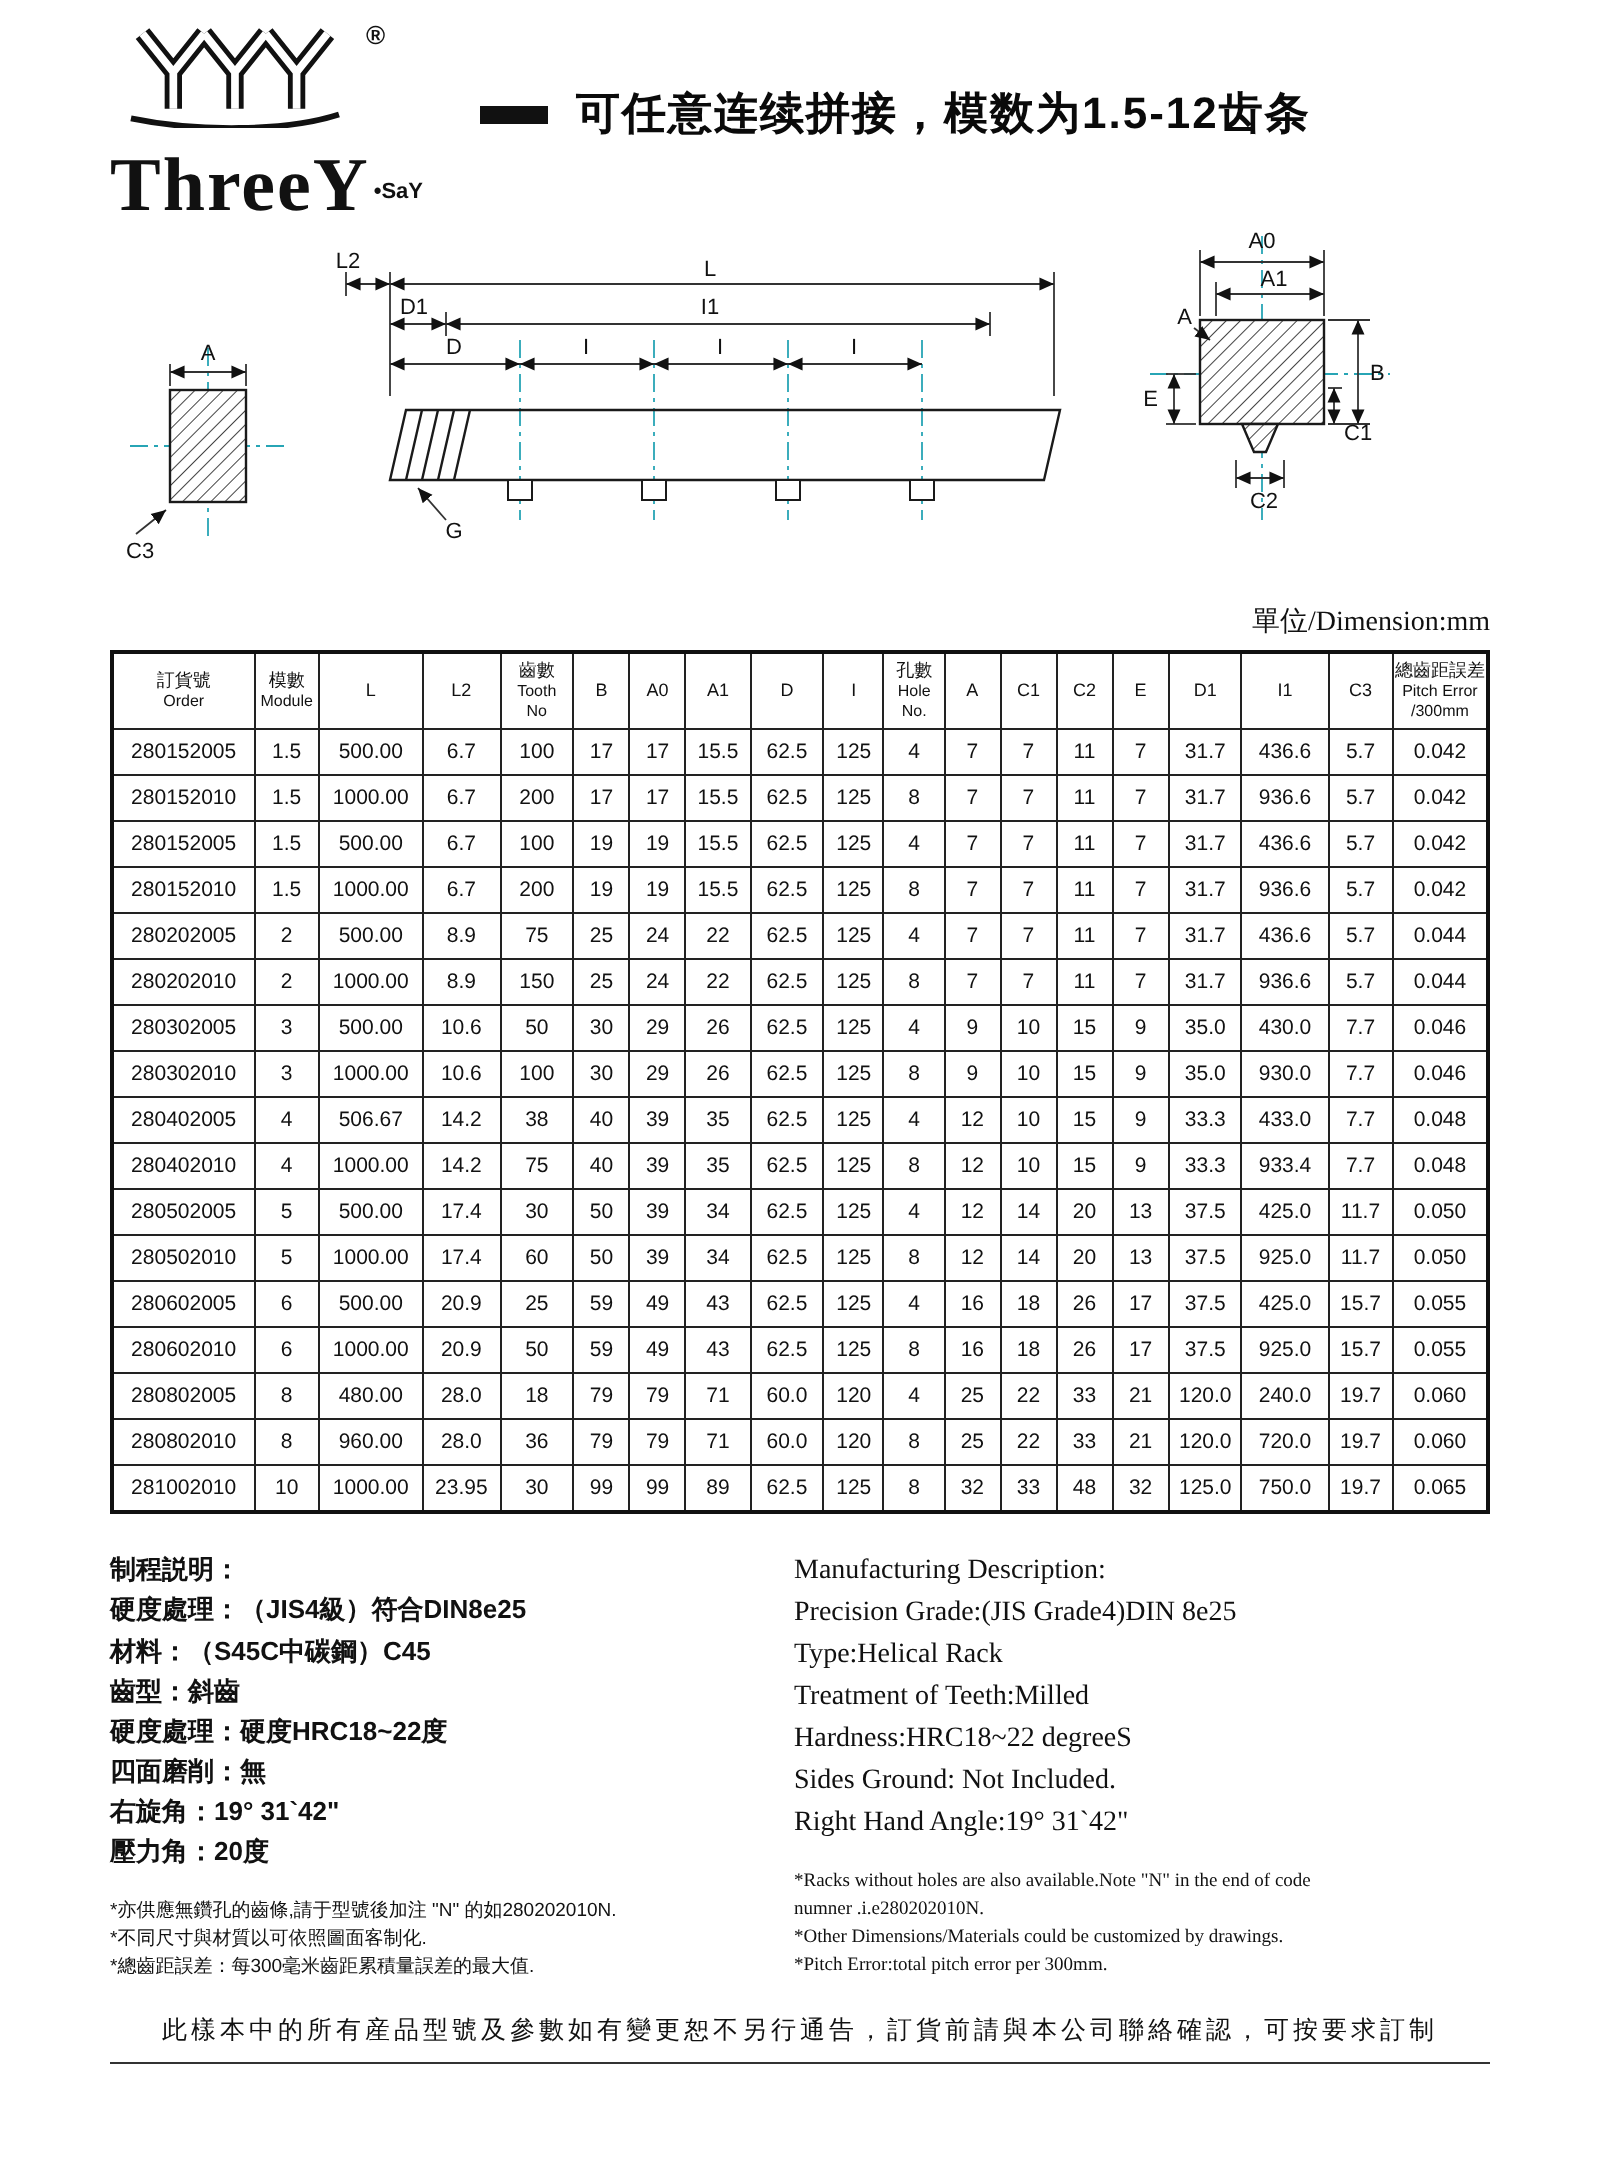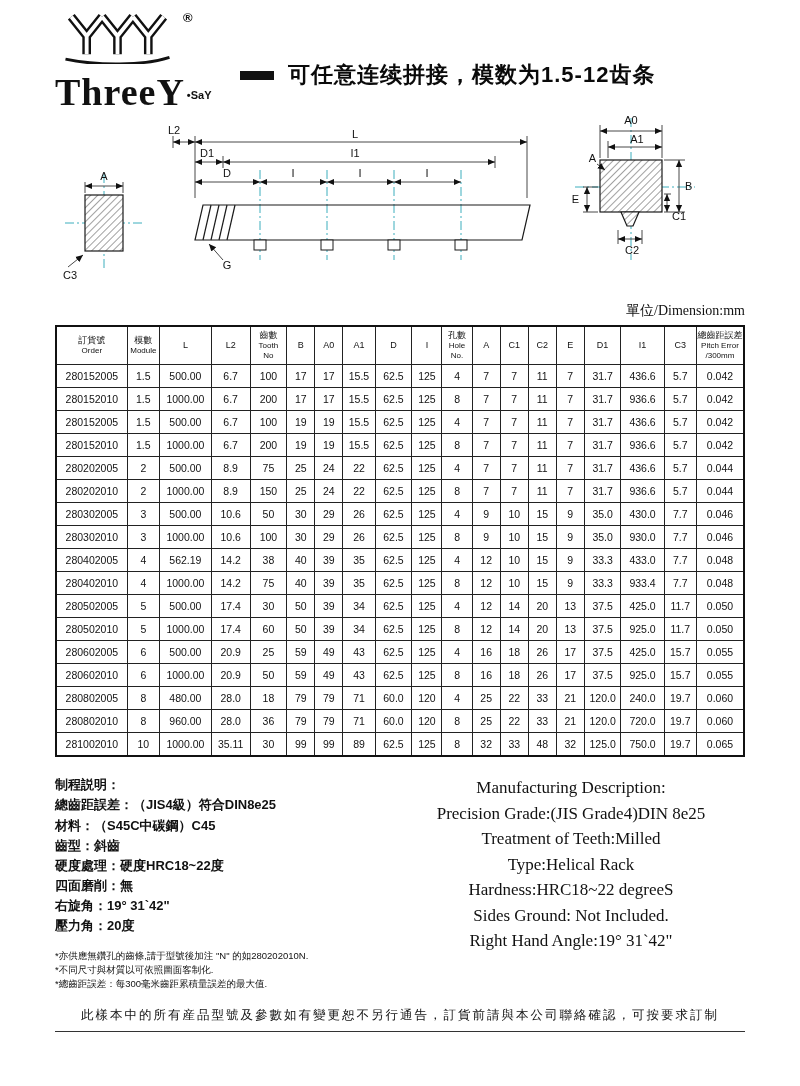--- a/index.html
+++ b/index.html
@@ -7,21 +7,21 @@
   body { width:800px; height:1086px; overflow:hidden; font-family:"Liberation Sans",sans-serif; color:#111; }
   .page { position:relative; width:800px; height:1086px; padding:12px 55px 0 55px; }
 
   
   .hdr { display:flex; align-items:flex-start; height:92px; }
   .logo { position:relative; width:185px; flex:0 0 185px; }
   .reg { position:absolute; left:128px; top:-2px; font-size:13px; font-weight:bold; }
   .brandline { margin-top:2px; white-space:nowrap; }
   .brand { font-family:"Liberation Serif",serif; font-weight:bold; font-size:38px; letter-spacing:1px; }
   .brandsuffix { font-size:11px; font-weight:bold; vertical-align:6px; margin-left:2px;margin-top:43px; }
-  .tagrow { display:flex; align-items:center; margin-top:48px; }
+  .tagrow { display:flex; align-items:center; margin-top:30px; }
   .hdash { display:inline-block; width:34px; height:9px; background:#111; margin-right:14px; }
   .tagline { font-size:22px; font-weight:bold; letter-spacing:1px; color:#0a0a0a; }
 
   
   .drawing { margin-top:6px; }
   .drawing svg { display:block; }
   .lbl { font-family:"Liberation Sans",sans-serif; font-size:11px; fill:#111; }
   .ln { stroke:#1a1a1a; stroke-width:1.2; fill:none; }
   .thin { stroke:#333; stroke-width:0.9; fill:none; }
   .cl { stroke:#27a5b5; stroke-width:0.9; fill:none; stroke-dasharray:9 3 2 3; }
@@ -43,21 +43,21 @@
   th:nth-child(10){width:28px} th:nth-child(11){width:28px} th:nth-child(12){width:26px}
   th:nth-child(13){width:26px} th:nth-child(14){width:26px} th:nth-child(15){width:26px}
   th:nth-child(16){width:34px} th:nth-child(17){width:40px} th:nth-child(18){width:30px}
   th:nth-child(19){width:44px}
 
   
   .specs { display:flex; margin-top:18px; gap:12px; }
   .specs .col { flex:1 1 0; }
   .specs .col.cn { flex:0 0 330px; }
   .cnh, [data-name="specs-cn-lines"] > div { font-weight:bold; font-size:13px; line-height:1.55; }
-  .enh, [data-name="specs-en-lines"] > div { font-family:"Liberation Serif",serif; font-size:17px; line-height:1.5;text-align:center; }
+  .enh, [data-name="specs-en-lines"] > div { font-family:"Liberation Serif",serif; font-size:14px; line-height:1.5; }
   .notes { margin-top:13px; }
   .notes > div { font-size:9.5px; line-height:1.45; }
   .ennotes > div { font-family:"Liberation Serif",serif; white-space:pre-line; }
 
   
   .foot { margin-top:16px; text-align:center; font-size:12.5px; letter-spacing:2px;
           padding-bottom:7px; border-bottom:1.5px solid #333; }
 </style>
 </head>
 <body>
@@ -435,21 +435,21 @@
           <td data-name="table-cell">15</td>
           <td data-name="table-cell">9</td>
           <td data-name="table-cell">35.0</td>
           <td data-name="table-cell">930.0</td>
           <td data-name="table-cell">7.7</td>
           <td data-name="table-cell">0.046</td>
         </tr>
         <tr data-name="table-row">
           <td data-name="table-cell">280402005</td>
           <td data-name="table-cell">4</td>
-          <td data-name="table-cell">562.19</td>
+          <td data-name="table-cell">506.67</td>
           <td data-name="table-cell">14.2</td>
           <td data-name="table-cell">38</td>
           <td data-name="table-cell">40</td>
           <td data-name="table-cell">39</td>
           <td data-name="table-cell">35</td>
           <td data-name="table-cell">62.5</td>
           <td data-name="table-cell">125</td>
           <td data-name="table-cell">4</td>
           <td data-name="table-cell">12</td>
           <td data-name="table-cell">10</td>
@@ -604,21 +604,21 @@
           <td data-name="table-cell">21</td>
           <td data-name="table-cell">120.0</td>
           <td data-name="table-cell">720.0</td>
           <td data-name="table-cell">19.7</td>
           <td data-name="table-cell">0.060</td>
         </tr>
         <tr data-name="table-row">
           <td data-name="table-cell">281002010</td>
           <td data-name="table-cell">10</td>
           <td data-name="table-cell">1000.00</td>
-          <td data-name="table-cell">35.11</td>
+          <td data-name="table-cell">23.95</td>
           <td data-name="table-cell">30</td>
           <td data-name="table-cell">99</td>
           <td data-name="table-cell">99</td>
           <td data-name="table-cell">89</td>
           <td data-name="table-cell">62.5</td>
           <td data-name="table-cell">125</td>
           <td data-name="table-cell">8</td>
           <td data-name="table-cell">32</td>
           <td data-name="table-cell">33</td>
           <td data-name="table-cell">48</td>
@@ -628,42 +628,48 @@
           <td data-name="table-cell">19.7</td>
           <td data-name="table-cell">0.065</td>
         </tr>
       </tbody>
   </table>
 
   <section class="specs" data-name="specs-section">
     <div class="col cn" data-name="specs-cn">
       <div class="cnh" data-name="specs-cn-heading">制程説明：</div>
       <div data-name="specs-cn-lines">
-          <div data-name="text-line">總齒距誤差：（JIS4級）符合DIN8e25</div>
+          <div data-name="text-line">硬度處理：（JIS4級）符合DIN8e25</div>
           <div data-name="text-line">材料：（S45C中碳鋼）C45</div>
           <div data-name="text-line">齒型：斜齒</div>
           <div data-name="text-line">硬度處理：硬度HRC18~22度</div>
           <div data-name="text-line">四面磨削：無</div>
           <div data-name="text-line">右旋角：19° 31`42"</div>
           <div data-name="text-line">壓力角：20度</div>
         </div>
       <div class="notes" data-name="notes-cn-lines">
           <div data-name="text-line">*亦供應無鑽孔的齒條,請于型號後加注 "N" 的如280202010N.</div>
           <div data-name="text-line">*不同尺寸與材質以可依照圖面客制化.</div>
           <div data-name="text-line">*總齒距誤差：每300毫米齒距累積量誤差的最大值.</div>
         </div>
     </div>
     <div class="col en" data-name="specs-en">
       <div class="enh" data-name="specs-en-heading">Manufacturing Description:</div>
       <div data-name="specs-en-lines">
           <div data-name="text-line">Precision Grade:(JIS Grade4)DIN 8e25</div>
+          <div data-name="text-line">Type:Helical Rack</div>
           <div data-name="text-line">Treatment of Teeth:Milled</div>
-          <div data-name="text-line">Type:Helical Rack</div>
           <div data-name="text-line">Hardness:HRC18~22 degreeS</div>
           <div data-name="text-line">Sides Ground: Not Included.</div>
           <div data-name="text-line">Right Hand Angle:19° 31`42"</div>
         </div>
+      <div class="notes ennotes" data-name="notes-en-lines">
+          <div data-name="text-line">*Racks without holes are also available.Note "N" in the end of code
+  numner .i.e280202010N.</div>
+          <div data-name="text-line">*Other Dimensions/Materials could be customized by drawings.</div>
+          <div data-name="text-line">*Pitch Error:total pitch error per 300mm.</div>
+        </div>
     </div>
   </section>
 
   <footer class="foot" data-name="footer-note">此樣本中的所有産品型號及參數如有變更恕不另行通告，訂貨前請與本公司聯絡確認，可按要求訂制</footer>
 
 </div>
 
 </body></html>

